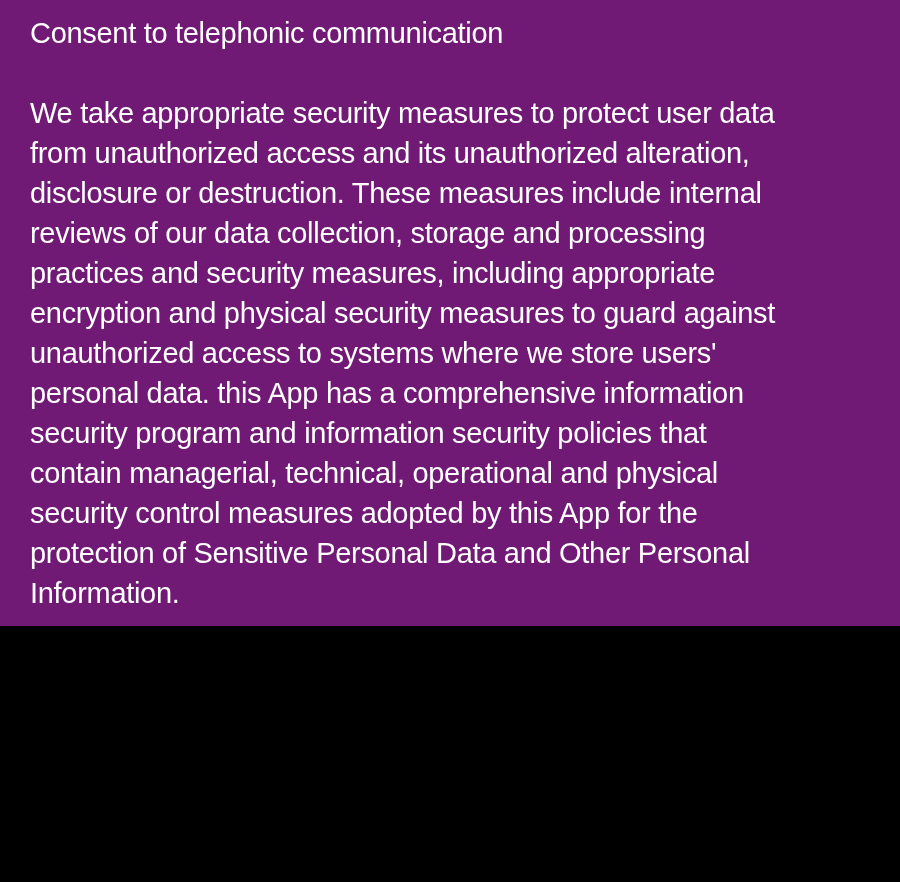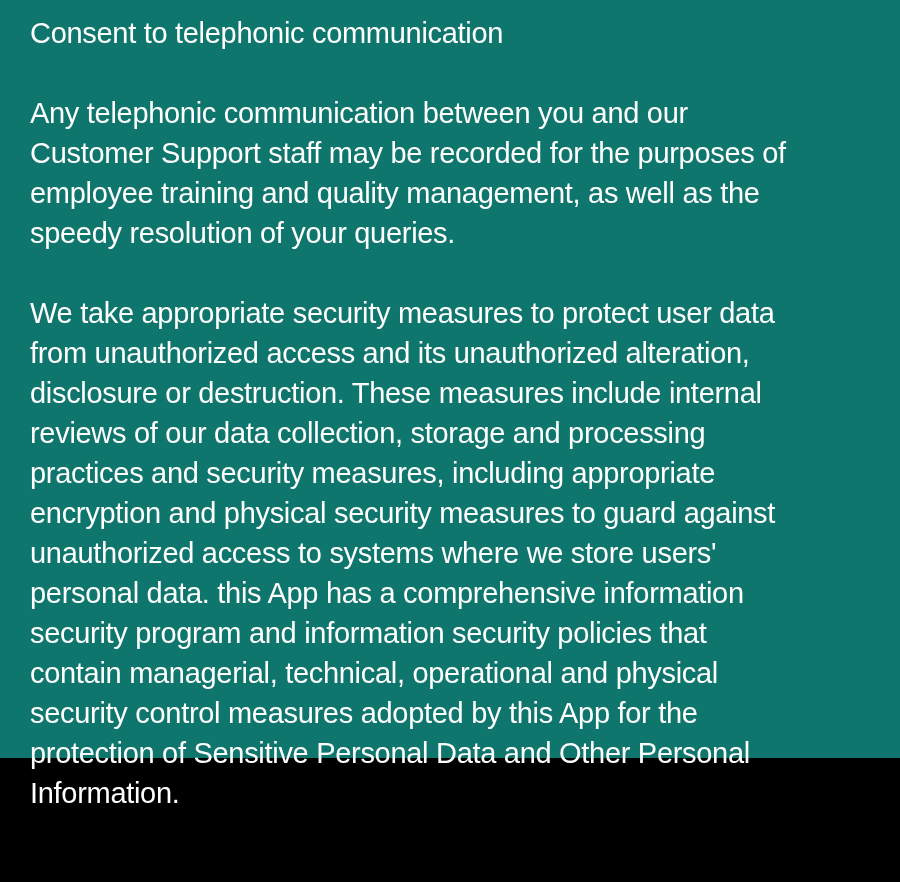--- a/index.html
+++ b/index.html
@@ -9,24 +9,24 @@
   }
   body {
     width: 900px;
     height: 882px;
     overflow: hidden;
     font-family: "Liberation Sans", "DejaVu Sans", sans-serif;
   }
   .doc {
     box-sizing: border-box;
     width: 900px;
-    height: 758px;
+    height: 626px;
     padding: 13px 6px 0 30px;
     color: #ffffff;
-    background: #0f766e;
+    background: #701a75;
   }
   .doc-heading {
     font-size: 29px;
     line-height: 40px;
     font-weight: normal;
     letter-spacing: -0.3px;
     margin: 0;
     white-space: pre-line;
   }
   .doc-heading.gap-after {
@@ -43,24 +43,20 @@
     margin-bottom: 40px; 
   }
 </style>
 </head>
 <body>
 
 <div class="doc">
 
   <div class="doc-section">
     <h2 class="doc-heading gap-after">Consent to telephonic communication</h2>
-    <p class="doc-paragraph gap-after">Any telephonic communication between you and our
-Customer Support staff may be recorded for the purposes of
-employee training and quality management, as well as the
-speedy resolution of your queries.</p>
   </div>
 
   <div class="doc-section">
     <p class="doc-paragraph">We take appropriate security measures to protect user data
 from unauthorized access and its unauthorized alteration,
 disclosure or destruction. These measures include internal
 reviews of our data collection, storage and processing
 practices and security measures, including appropriate
 encryption and physical security measures to guard against
 unauthorized access to systems where we store users'

